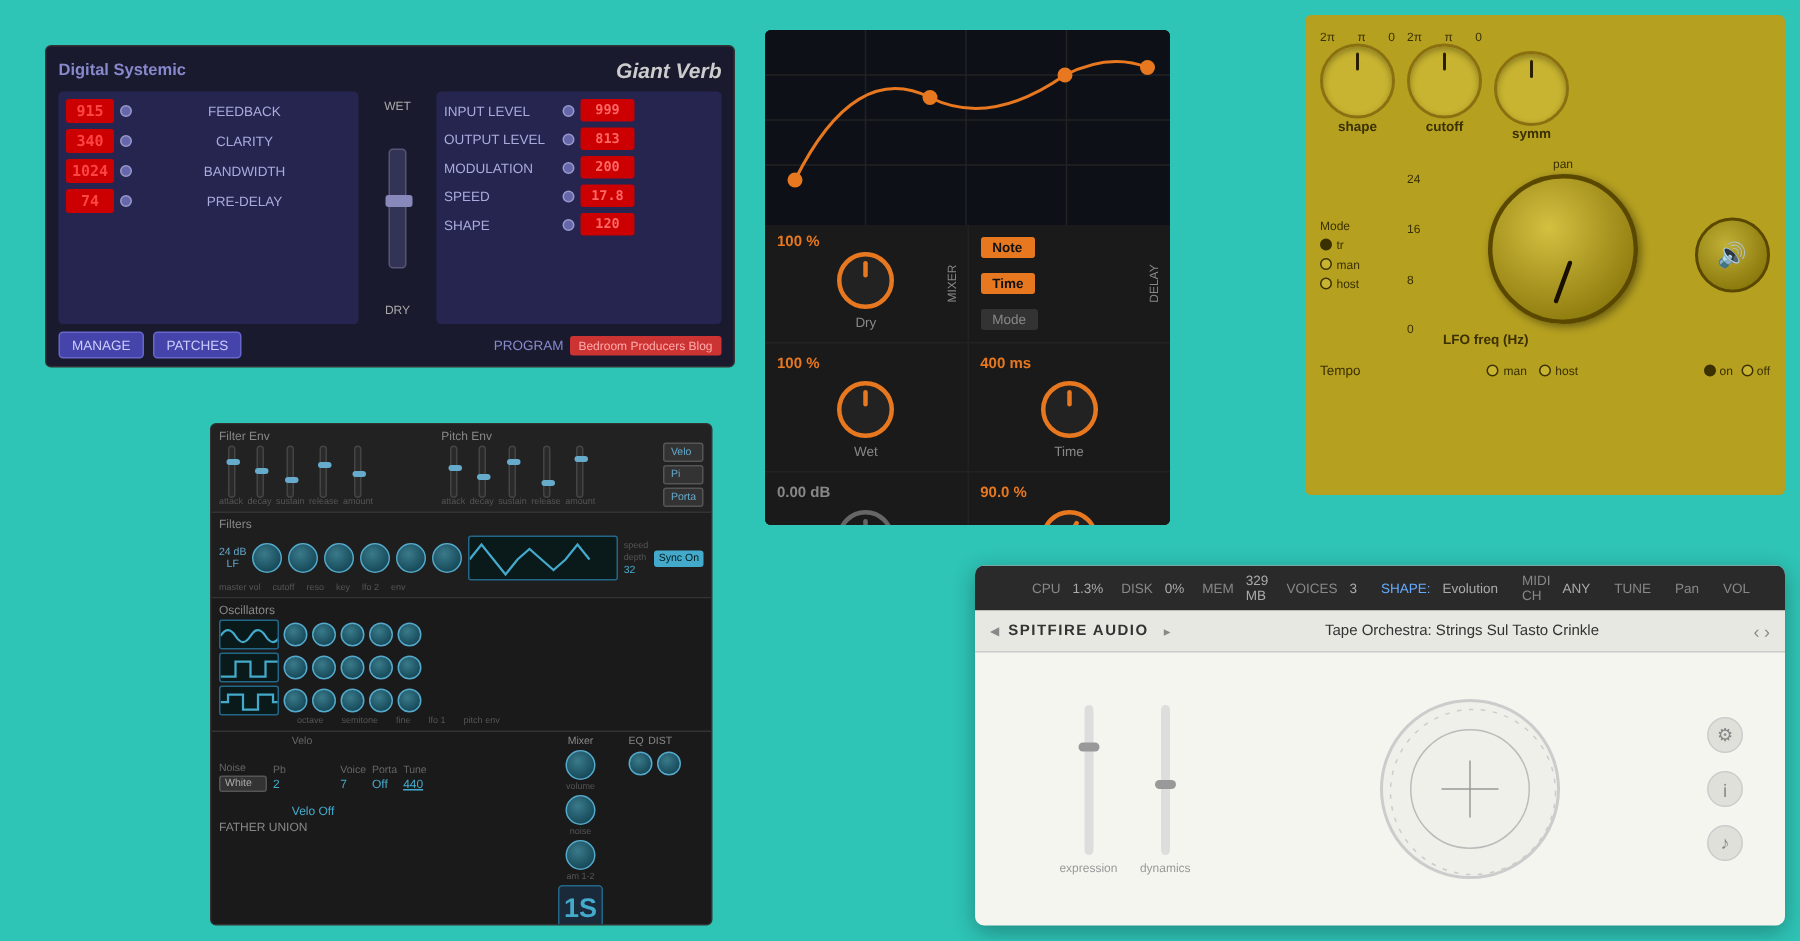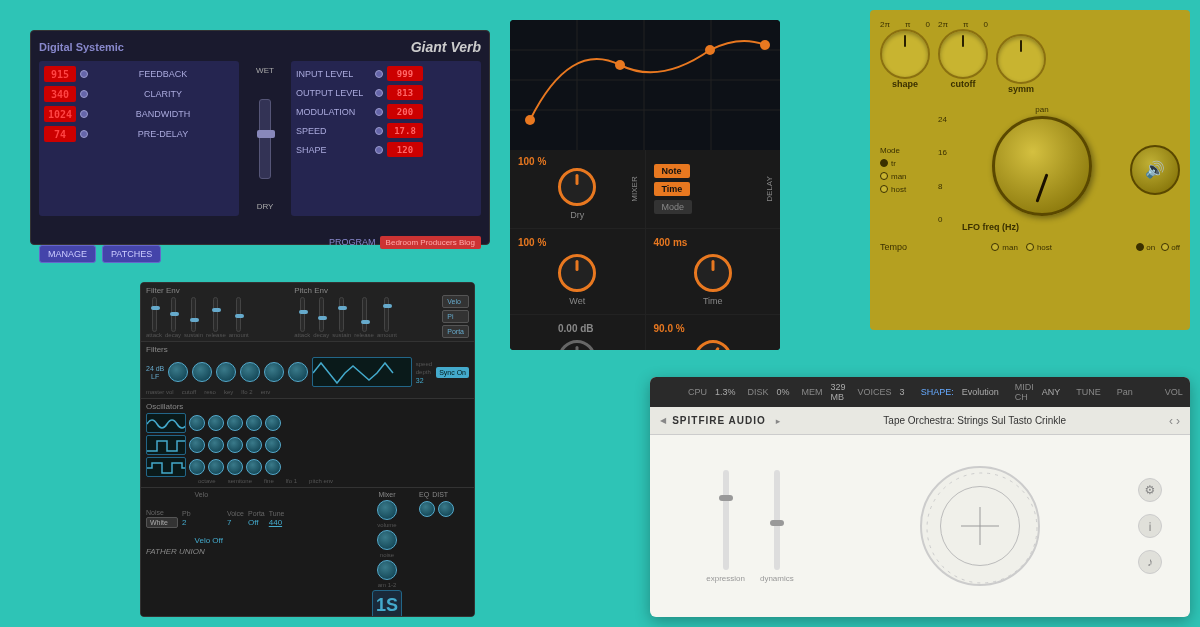--- a/index.html
+++ b/index.html
@@ -154,21 +154,20 @@
       gap: 6px;
       margin-top: 5px;
     }
     .gv-btn {
       background: #4444aa;
       color: #ccccff;
       font-size: 9px;
       padding: 3px 8px;
       border-radius: 3px;
       border: 1px solid #6666cc;
-      margin-top: 24px;
     }
     .gv-program-area {
       display: flex;
       align-items: center;
       gap: 4px;
       margin-left: auto;
     }
     .gv-program-label {
       color: #8888cc;
       font-size: 9px;
@@ -602,21 +601,21 @@
 
     <div style="background:#1a1a1a;display:flex;flex-direction:column;align-items:center;justify-content:center;padding:8px;position:relative;">
       <span style="color:#e87820;font-size:10px;font-weight:bold;position:absolute;top:6px;left:8px;">100 %</span>
       <div style="width:38px;height:38px;border-radius:50%;border:3px solid #e87820;background:#222;position:relative;margin-top:10px;">
         <div style="position:absolute;width:3px;height:11px;background:#e87820;top:3px;left:50%;transform:translateX(-50%);border-radius:2px;"></div>
       </div>
       <span style="color:#888;font-size:9px;margin-top:4px;">Dry</span>
       <span style="color:#888;font-size:8px;position:absolute;right:6px;top:50%;writing-mode:vertical-rl;transform:translateY(-50%) rotate(180deg);">MIXER</span>
     </div>
 
-    <div style="background:#1a1a1a;display:flex;flex-direction:column;align-items:flex-start;justify-content:center;padding:8px;position:relative;">
+    <div style="background:#1a1a1a;display:flex;flex-direction:column;align-items:flex-start;justify-content:space-between;padding:8px;position:relative;">
       <div style="background:#e87820;color:#111;font-size:9px;font-weight:bold;padding:2px 8px;border-radius:2px;margin-bottom:4px;">Note</div>
       <div style="background:#e87820;color:#111;font-size:9px;font-weight:bold;padding:2px 8px;border-radius:2px;margin-bottom:4px;">Time</div>
       <div style="background:#333;color:#888;font-size:9px;padding:2px 8px;border-radius:2px;">Mode</div>
       <span style="color:#888;font-size:8px;position:absolute;right:6px;top:50%;writing-mode:vertical-rl;transform:translateY(-50%) rotate(180deg);">DELAY</span>
     </div>
 
     <div style="background:#1a1a1a;display:flex;flex-direction:column;align-items:center;justify-content:center;padding:8px;">
       <span style="color:#e87820;font-size:10px;font-weight:bold;align-self:flex-start;">100 %</span>
       <div style="width:38px;height:38px;border-radius:50%;border:3px solid #e87820;background:#222;position:relative;margin-top:6px;">
         <div style="position:absolute;width:3px;height:11px;background:#e87820;top:3px;left:50%;transform:translateX(-50%);border-radius:2px;"></div>
@@ -626,21 +625,21 @@
 
     <div style="background:#1a1a1a;display:flex;flex-direction:column;align-items:center;justify-content:center;padding:8px;">
       <span style="color:#e87820;font-size:10px;font-weight:bold;align-self:flex-start;">400 ms</span>
       <div style="width:38px;height:38px;border-radius:50%;border:3px solid #e87820;background:#222;position:relative;margin-top:6px;">
         <div style="position:absolute;width:3px;height:11px;background:#e87820;top:3px;left:50%;transform:translateX(-50%);border-radius:2px;"></div>
       </div>
       <span style="color:#888;font-size:9px;margin-top:4px;">Time</span>
     </div>
 
     <div style="background:#1a1a1a;display:flex;flex-direction:column;align-items:center;justify-content:center;padding:8px;">
-      <span style="color:#888;font-size:10px;font-weight:bold;align-self:flex-start;margin-left:40px;">0.00 dB</span>
+      <span style="color:#888;font-size:10px;font-weight:bold;align-self:flex-start;">0.00 dB</span>
       <div style="width:38px;height:38px;border-radius:50%;border:3px solid #666;background:#1a1a1a;position:relative;margin-top:6px;">
         <div style="position:absolute;width:3px;height:11px;background:#666;top:3px;left:50%;transform:translateX(-50%);border-radius:2px;"></div>
       </div>
 
     </div>
 
     <div style="background:#1a1a1a;display:flex;flex-direction:column;align-items:center;justify-content:center;padding:8px;position:relative;">
       <span style="color:#e87820;font-size:10px;font-weight:bold;align-self:flex-start;">90.0 %</span>
       <div style="width:38px;height:38px;border-radius:50%;border:3px solid #e87820;background:#222;position:relative;margin-top:6px;">
         <div style="position:absolute;width:3px;height:11px;background:#e87820;top:3px;left:50%;transform:translateX(-50%) rotate(30deg);border-radius:2px;transform-origin:bottom center;"></div>
@@ -933,21 +932,21 @@
         </div>
         <div style="display:flex;flex-direction:column;gap:1px;">
           <span style="color:#666;font-size:7px;">Porta</span>
           <span style="color:#44aacc;font-size:8px;">Off</span>
         </div>
         <div style="display:flex;flex-direction:column;gap:1px;">
           <span style="color:#666;font-size:7px;">Tune</span>
           <span style="color:#44aacc;font-size:8px;text-decoration:underline;">440</span>
         </div>
       </div>
-      <div style="color:#888;font-size:8px;font-style:italic;">FATHER UNION</div>
+      <div style="color:#888;font-size:8px;">FATHER UNION</div>
     </div>
 
     <div style="width:60px;display:flex;flex-direction:column;align-items:center;">
       <span style="color:#888;font-size:7px;margin-bottom:2px;">Mixer</span>
       <div style="display:flex;flex-direction:column;gap:2px;align-items:center;">
         <div style="width:20px;height:20px;border-radius:50%;background:radial-gradient(circle at 40% 35%,#3a7a8a,#0a3a4a);border:1px solid #55aacc;"></div>
         <span style="color:#555;font-size:6px;">volume</span>
         <div style="width:20px;height:20px;border-radius:50%;background:radial-gradient(circle at 40% 35%,#3a7a8a,#0a3a4a);border:1px solid #55aacc;"></div>
         <span style="color:#555;font-size:6px;">noise</span>
         <div style="width:20px;height:20px;border-radius:50%;background:radial-gradient(circle at 40% 35%,#3a7a8a,#0a3a4a);border:1px solid #55aacc;"></div>
@@ -984,21 +983,21 @@
     <span class="sf-header-text">MEM</span>
     <span class="sf-header-value">329 MB</span>
     <span class="sf-header-text">VOICES</span>
     <span class="sf-header-value">3</span>
     <span style="margin-left:8px;color:#66aaff;font-size:9px;">SHAPE:</span>
     <span style="color:#aaa;font-size:9px;">Evolution</span>
     <span style="margin-left:8px;color:#888;font-size:9px;">MIDI CH</span>
     <span style="color:#aaa;font-size:9px;">ANY</span>
     <span style="margin-left:8px;color:#888;font-size:9px;">TUNE</span>
     <span style="margin-left:8px;color:#888;font-size:9px;">Pan</span>
-    <span style="margin-left:24px;color:#888;font-size:9px;">VOL</span>
+    <span style="margin-left:8px;color:#888;font-size:9px;">VOL</span>
 
     <div style="width:60px;height:6px;background:#333;border-radius:3px;margin-left:4px;position:relative;">
       <div style="width:70%;height:100%;background:#44aa44;border-radius:3px;"></div>
     </div>
     <div style="width:6px;height:6px;background:#44ff44;border-radius:50%;margin-left:2px;"></div>
 
   </div>
 
   <div class="sf-nav">
     <span style="color:#888;font-size:8px;">◀</span>

